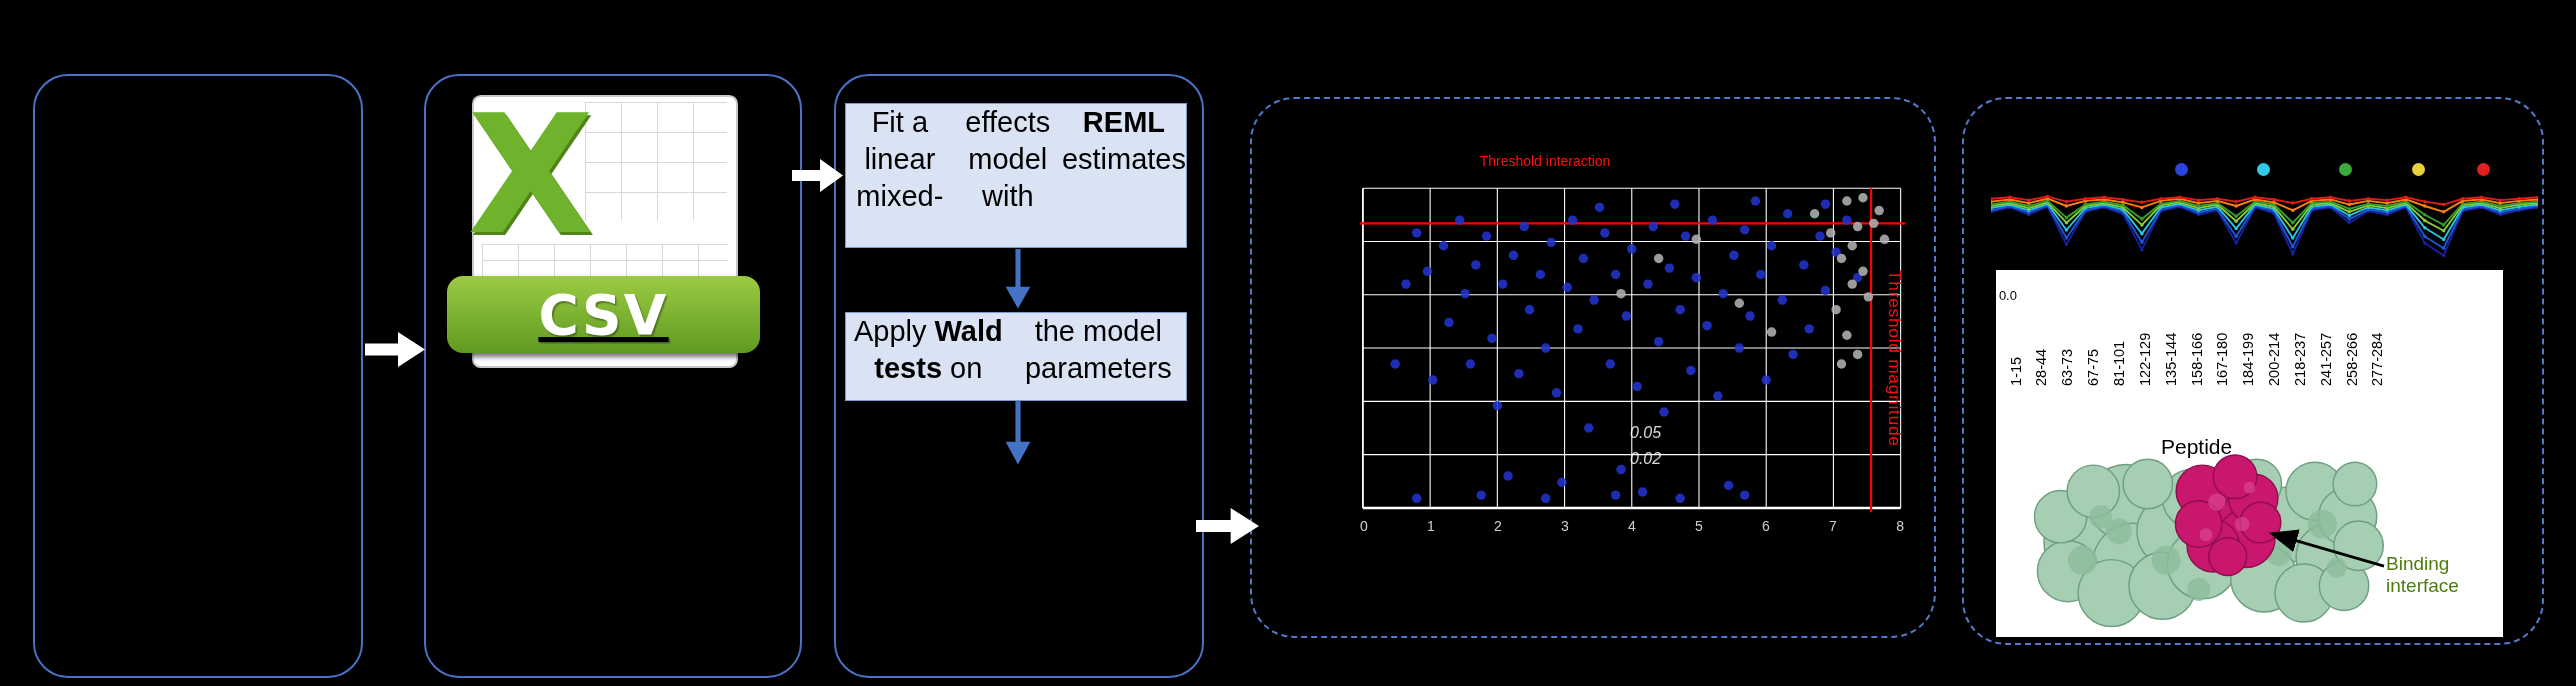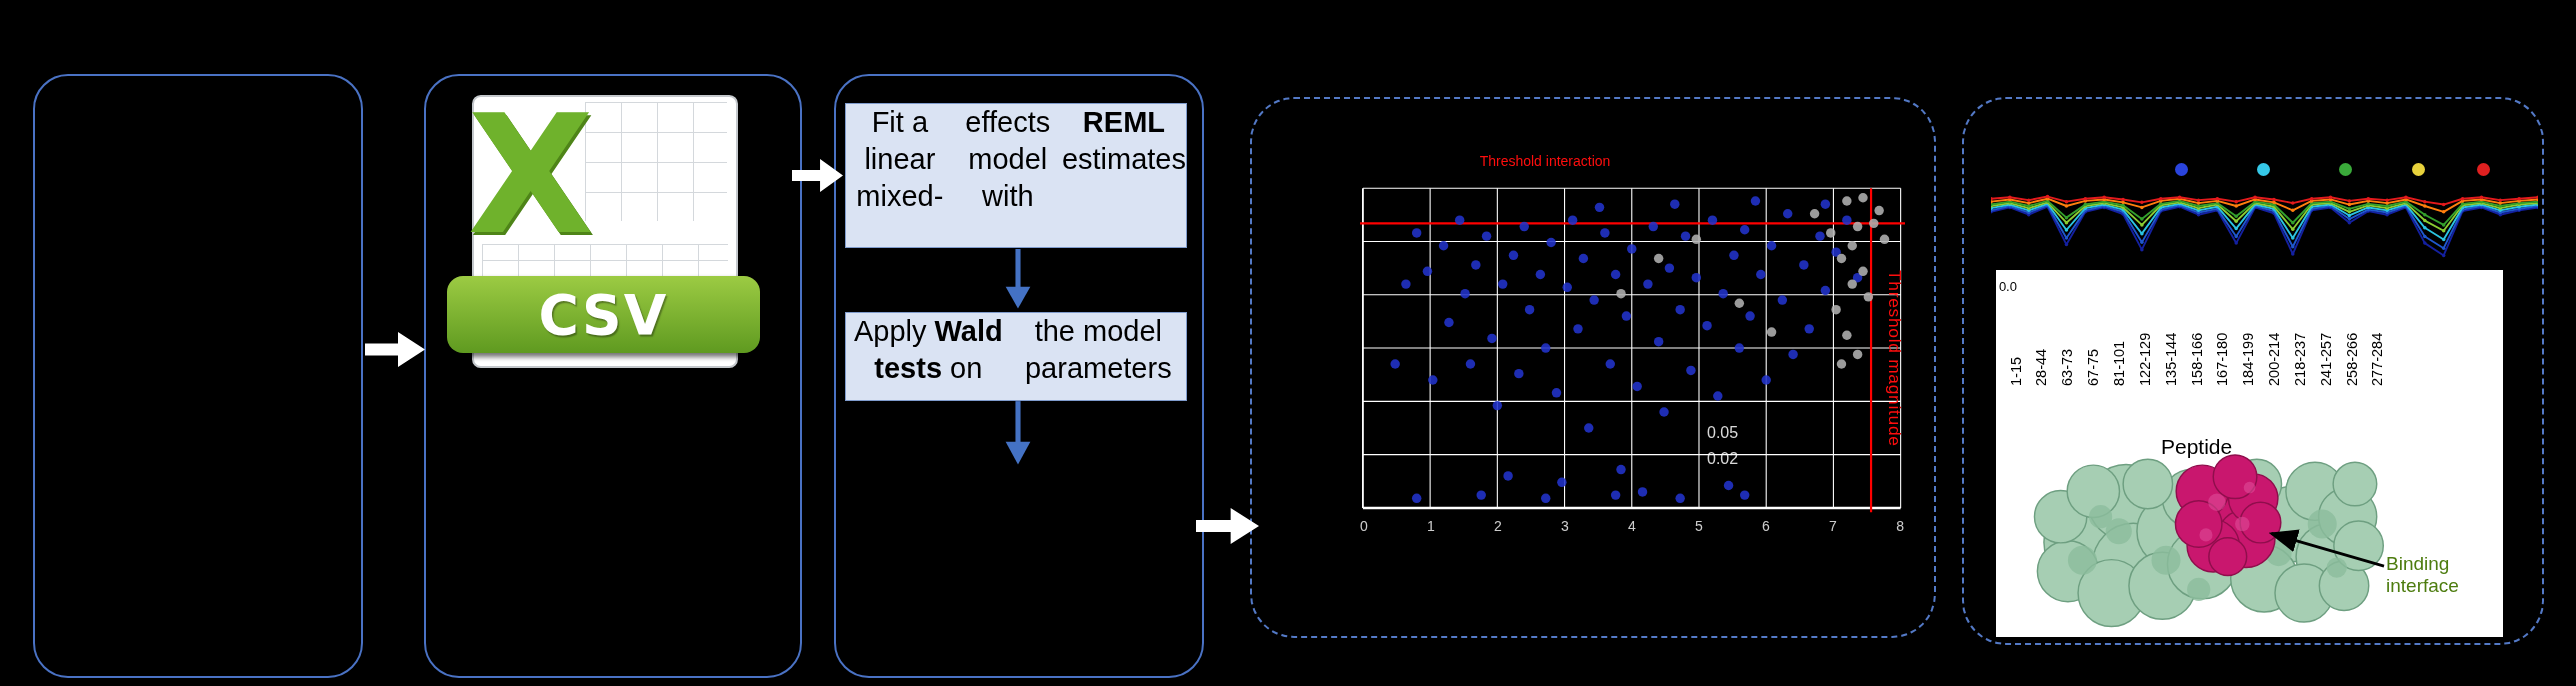--- a/index.html
+++ b/index.html
@@ -19,47 +19,47 @@
   .csv-grid{position:absolute;left:138px;top:8.7px;width:142px;height:119px;
     background-image:linear-gradient(#D4D8DC 1.5px,transparent 1.5px),linear-gradient(90deg,#D4D8DC 1.5px,transparent 1.5px);
     background-size:36px 30px;}
   .csv-grid-strip{position:absolute;left:35px;top:151px;width:246px;height:32px;
     background-image:linear-gradient(#D4D8DC 1.5px,transparent 1.5px),linear-gradient(90deg,#D4D8DC 1.5px,transparent 1.5px);
     background-size:36px 16px;}
   .csv-x{position:absolute;left:7.3px;top:-13px;width:153px;text-align:center;font-size:164px;
     font-weight:bold;font-family:"DejaVu Sans",sans-serif;color:#6FB22C;text-shadow:2.2px 2.9px 0 #4E8418;}
   .csv-banner{position:absolute;left:0;top:183px;width:313px;height:77px;border-radius:16px;
     background:linear-gradient(#9CCB43,#5F9A20);display:flex;align-items:center;justify-content:center;
-    box-shadow:0 3.6px 5.8px rgba(0,0,0,0.55);}
+    box-shadow:0 3.6px 5.8px rgba(0,0,0,0.55);text-decoration:underline;}
   .csv-banner span{color:#fff;font-weight:bold;font-size:55px;letter-spacing:2.2px;
     font-family:"DejaVu Sans",sans-serif;text-shadow:1.5px 1.5px 1.5px rgba(0,0,0,0.35);}
 
   
   .step-box{position:absolute;left:845px;width:340px;background:#DAE3F3;border:1.5px solid #7F9BCC;
     color:#000;font-size:29px;line-height:1.28;text-align:center;display:flex;flex-direction:row;
     justify-content:center;}
   .down-arrow{position:absolute;}
 
   
   #volcano-title{position:absolute;left:1425px;top:153px;width:240px;text-align:center;color:#FF0E0E;font-size:14px;}
   #volcano-svg{position:absolute;left:1360px;top:185px;}
   #volcano-side{position:absolute;left:1884px;top:270px;color:#FF0E0E;font-size:17.4px;
     writing-mode:vertical-rl;letter-spacing:0.7px;}
-  #volcano-annots{position:absolute;left:1707px;top:420px;color:rgba(255,255,255,0.85);font-size:16px;line-height:1.6;}
+  #volcano-annots{position:absolute;left:1630px;top:420px;color:rgba(255,255,255,0.85);font-size:16px;line-height:1.6;font-style:italic;}
   #volcano-ticks{position:absolute;left:1360px;top:518px;width:544px;display:flex;
     justify-content:space-between;color:rgba(255,255,255,0.8);font-size:14px;}
 
   
   #legend-dots{position:absolute;left:2175px;top:163px;width:320px;height:14.5px;}
   .ldot{position:absolute;top:0;width:13px;height:13px;border-radius:50%;}
   #uptake-svg{position:absolute;left:1991px;top:184px;}
 
   
   #white-panel{position:absolute;left:1996px;top:270px;width:507px;height:367px;background:#fff;}
-  #ytick{position:absolute;left:2.9px;top:9px;font-size:13px;color:#000;}
+  #ytick{position:absolute;left:2.9px;top:18px;font-size:13px;color:#000;}
   #peptide-labels{position:absolute;left:11.6px;top:5.8px;width:378px;height:110px;display:flex;justify-content:space-between;}
   .plabel{writing-mode:vertical-rl;transform:rotate(180deg);font-size:14.5px;color:#000;white-space:nowrap;}
   #peptide-title{position:absolute;left:11.6px;top:121px;width:378px;text-align:center;font-size:21px;color:#000;margin-top:44px;}
   #protein-svg{position:absolute;left:21px;top:145px;}
   #binding-caption{position:absolute;left:390px;top:283px;width:109px;font-size:19px;line-height:1.18;color:#4d7c0f;}
 </style>
 </head>
 <body>
 
 <div id="canvas">

